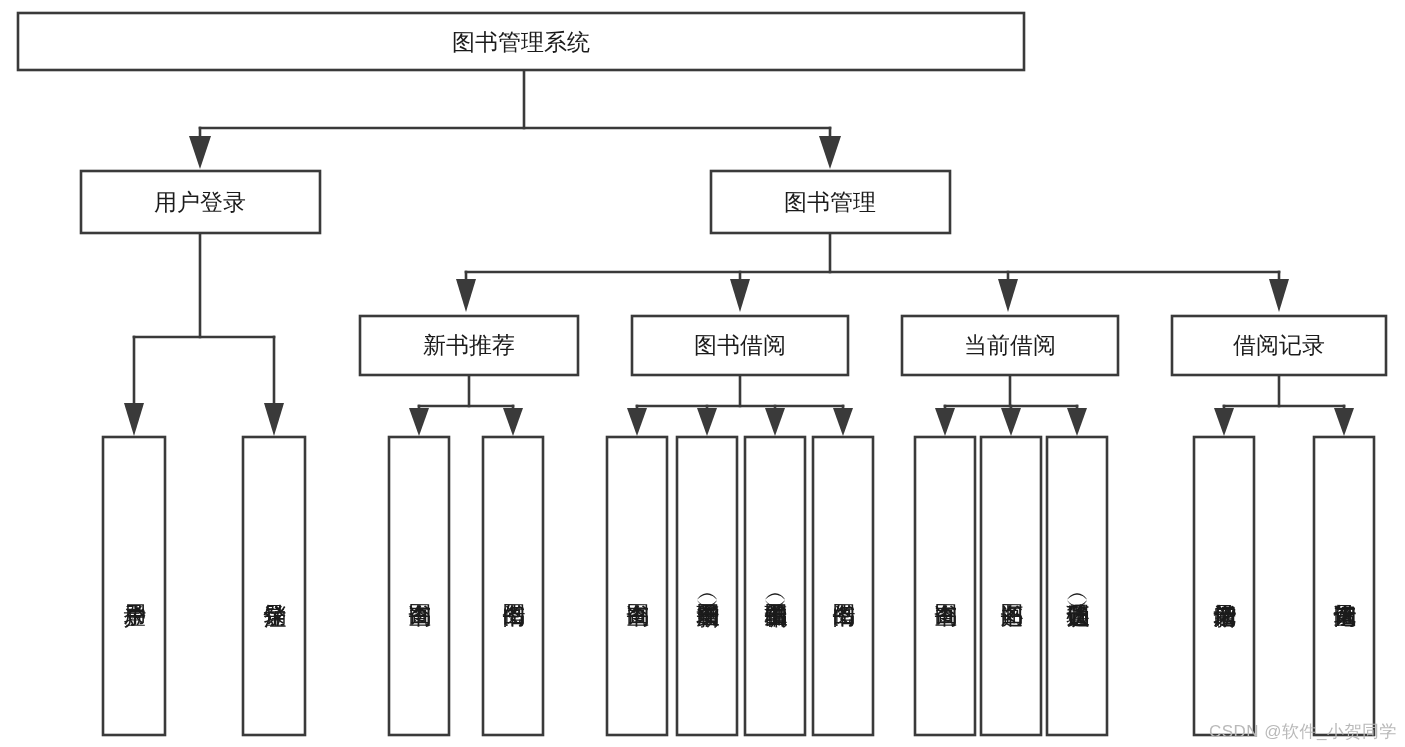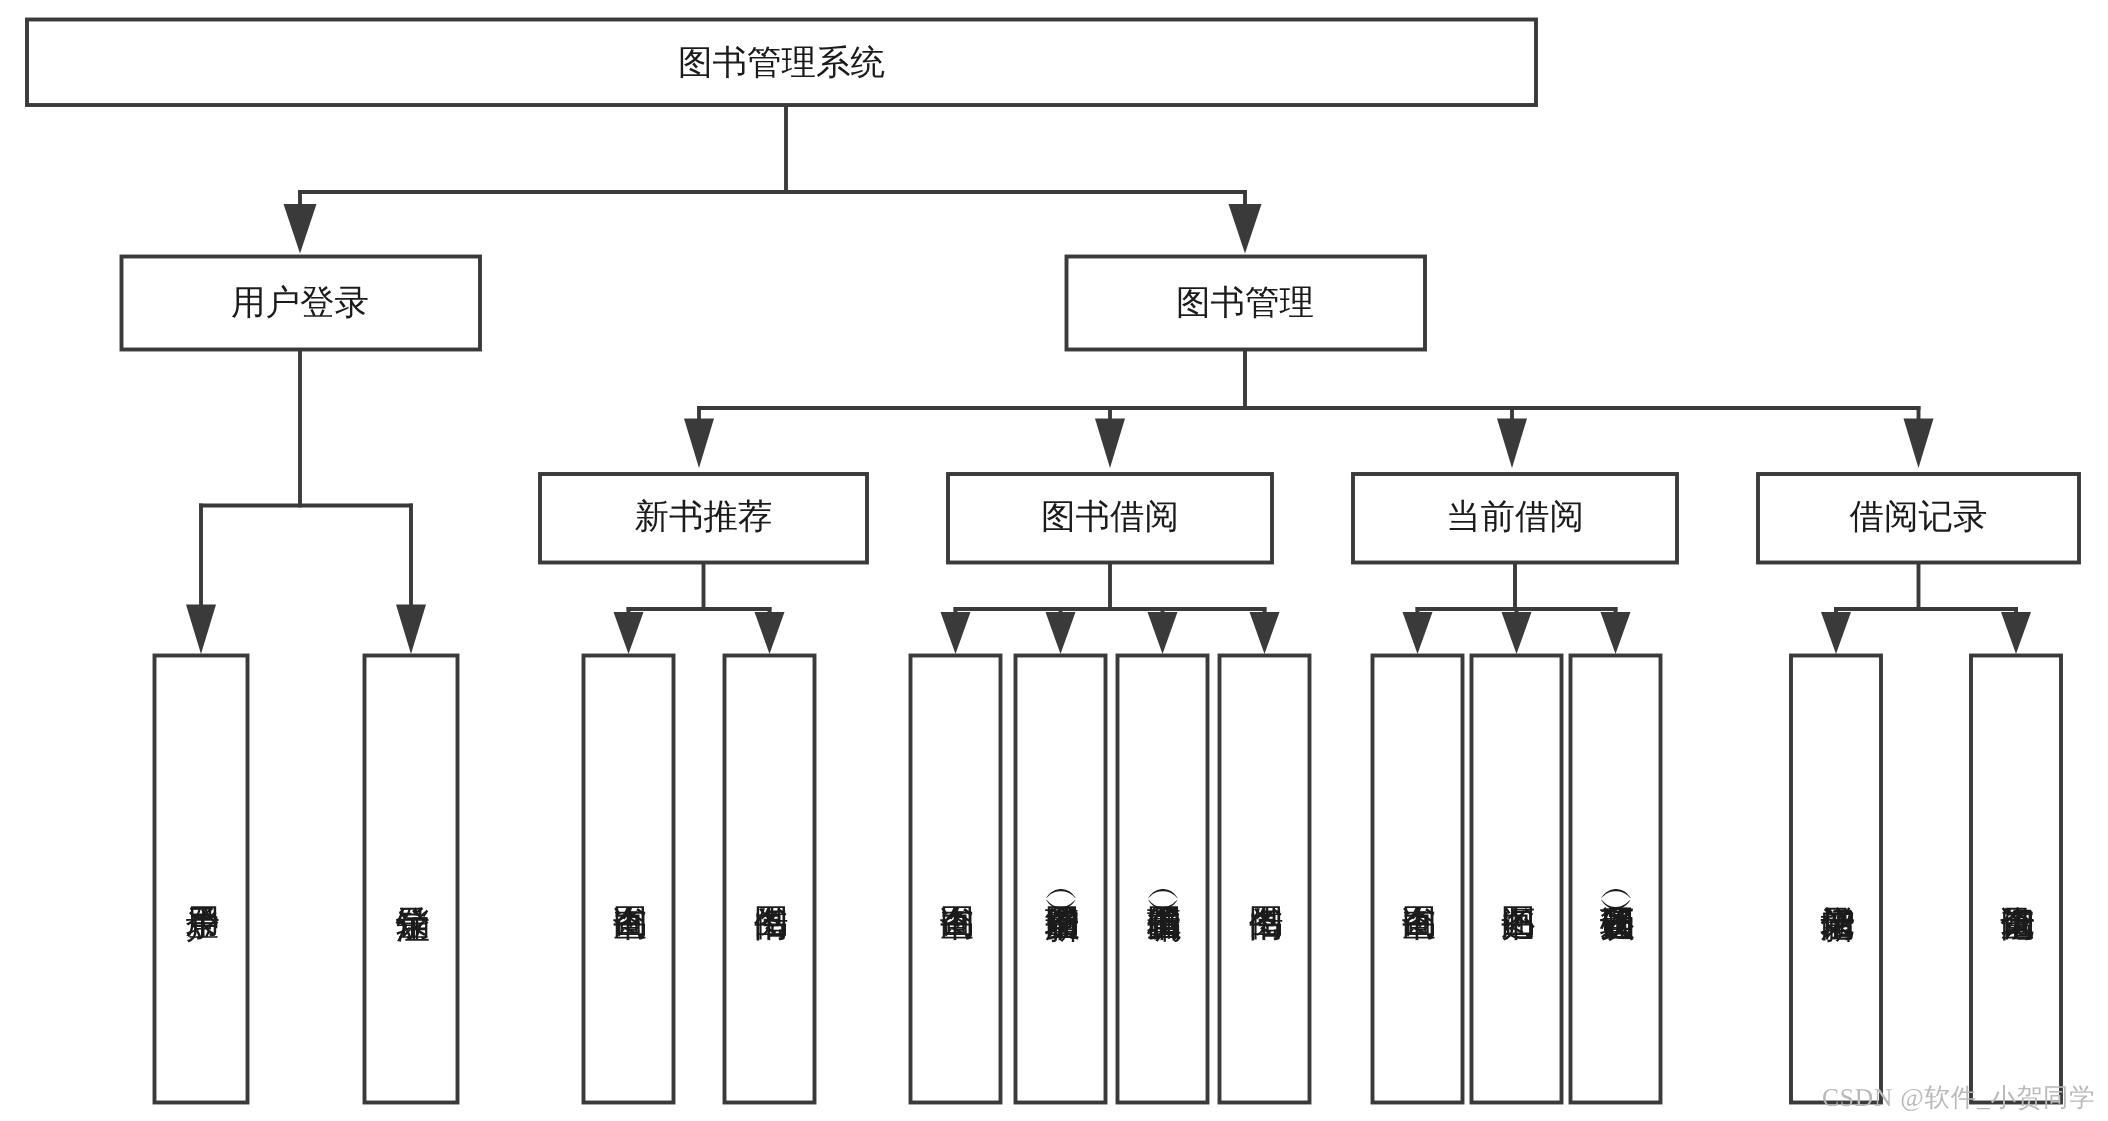--- a/index.html
+++ b/index.html
@@ -58,21 +58,21 @@
     text-anchor: middle;
     dominant-baseline: middle;
     writing-mode: vertical-rl;
     glyph-orientation-vertical: 0;
     white-space: pre;
   }
   .watermark {
     position: absolute;
     right: 8px;
     bottom: 4px;
-    font-family: Liberation Serif, serif;
+    font-family: Liberation Sans, sans-serif;
     font-size: 17px;
     color: #b9b9b9;
     letter-spacing: 0.5px;
     user-select: none;
     pointer-events: none;
     white-space: nowrap;
   }
 </style>
 </head>
 <body>

